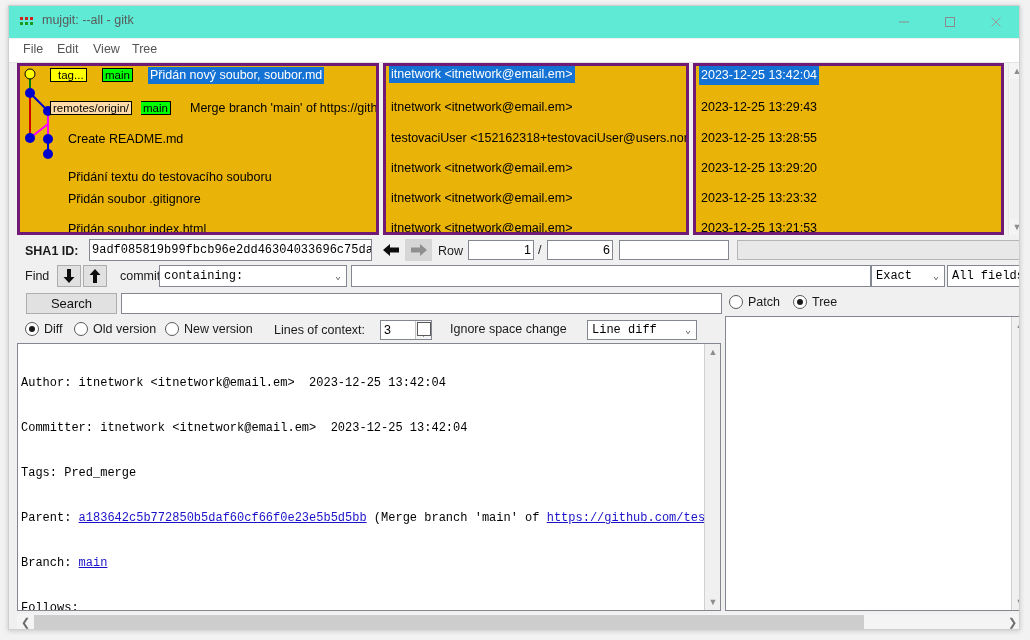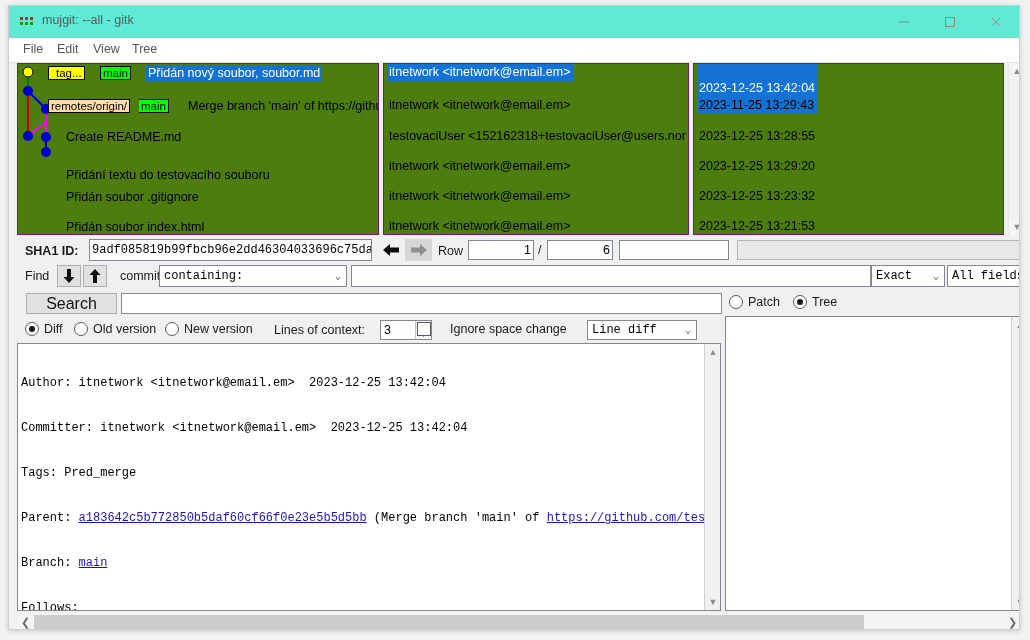--- a/index.html
+++ b/index.html
@@ -58,29 +58,29 @@
   .menu-item {
     position: absolute; top: 3px;
     font-size: 12.5px; color: #555;
     padding: 0 2px;
   }
   .flatbtn {
     background: #e1e1e1;
     border: 1px solid #adadad;
     box-sizing: border-box;
     display: flex; align-items: center; justify-content: center;
-    font-size: 16px; color: #111;
+    font-size: 13px; color: #111;
   }
 
   
   .panes { position: absolute; left: 8px; top: 57px; }
   .pane {
     position: absolute;
-    background: #4d7c0f;
-    border: 1px solid #701a75;
+    background: #eab308;
+    border: 3px solid #701a75;
     box-sizing: border-box;
     overflow: hidden;
   }
   #pane-graph { left: 0px;   top: 0; width: 362px; height: 172px; }
   #pane-author{ left: 366px; top: 0; width: 306px; height: 172px; }
   #pane-date  { left= 0; left: 676px; top: 0; width: 311px; height: 172px; }
 
   .vscroll {
     position: absolute;
     width: 16px;
@@ -376,24 +376,24 @@
           </div>
           <div class="crow" style="top:78px;">
             <div class="txt" style="left:5px;top:0;">itnetwork &lt;itnetwork@email.em&gt;</div>
           </div>
         </div>
       </div>
 
       <div class="pane" id="pane-date">
         <div class="clist">
           <div class="crow" style="top:0px;height:17px;line-height:17px;">
-            <div class="txt sel" style="left:3px;top:0;padding:16px 2px;">2023-12-25 13:42:04</div>
+            <div class="txt sel" style="left:3px;top:0;padding:1px 2px;">2023-12-25 13:42:04</div>
           </div>
           <div class="crow" style="top:17px;">
-            <div class="txt" style="left:5px;top:0;">2023-11-25 13:29:43</div>
+            <div class="txt" style="left:5px;top:0;">2023-12-25 13:29:43</div>
           </div>
           <div class="crow" style="top:33px;">
             <div class="txt" style="left:5px;top:0;">2023-12-25 13:28:55</div>
           </div>
           <div class="crow" style="top:48px;padding-left:48px;">
             <div class="txt" style="left:5px;top:0;">2023-12-25 13:29:20</div>
           </div>
           <div class="crow" style="top:63px;">
             <div class="txt" style="left:5px;top:0;">2023-12-25 13:23:32</div>
           </div>

